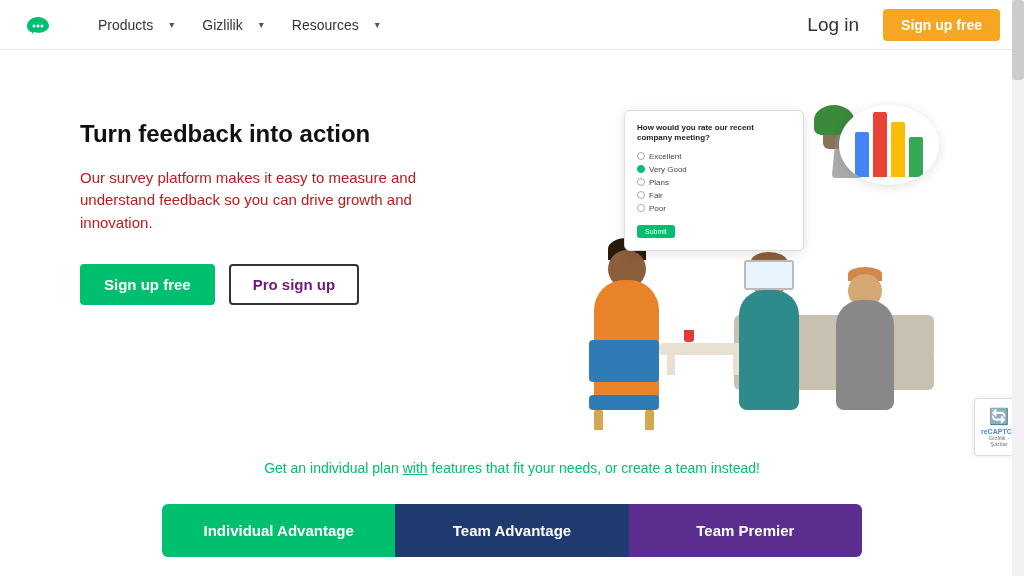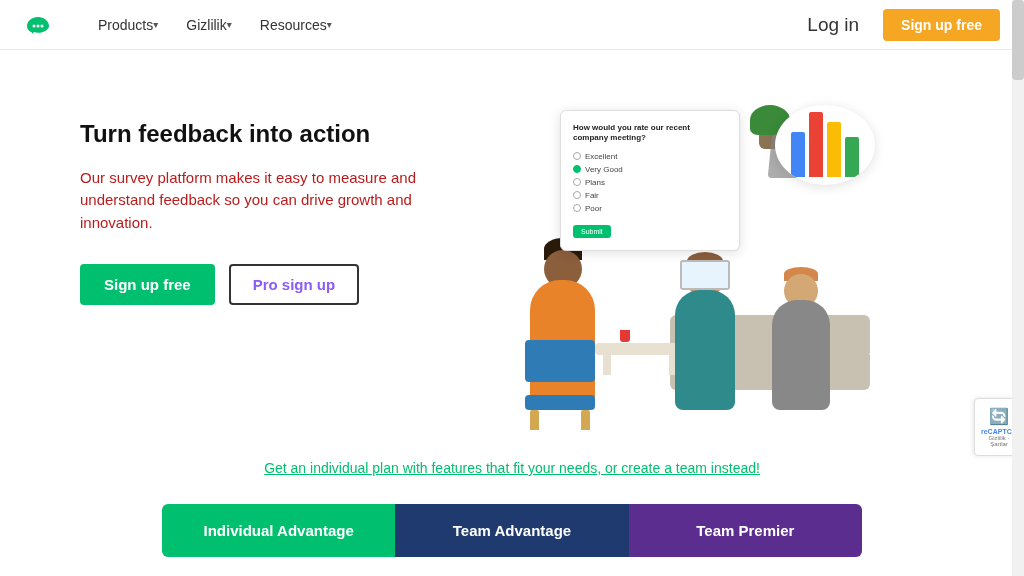--- a/index.html
+++ b/index.html
@@ -33,21 +33,21 @@
     }
     .navbar-nav {
       display: flex;
       align-items: center;
       gap: 0;
       flex: 1;
     }
     .nav-item {
       display: flex;
       align-items: center;
-      gap: 0;
+      gap: 16px;
       padding: 0 14px;
       height: 50px;
       font-size: 14px;
       color: #333;
       cursor: pointer;
       white-space: nowrap;
     }
     .nav-arrow {
       font-size: 10px;
       color: #555;
@@ -114,34 +114,34 @@
       color: #fff;
       border: none;
       border-radius: 4px;
       padding: 12px 24px;
       font-size: 15px;
       font-weight: 600;
       cursor: pointer;
     }
     .btn-outline {
       background: #fff;
-      color: #8b5cf6;
+      color: #701a75;
       border: 2px solid #333;
       border-radius: 4px;
       padding: 10px 22px;
       font-size: 15px;
       font-weight: 600;
       cursor: pointer;
     }
 
     
     .hero-image {
       flex: 1;
       display: flex;
-      justify-content: flex-start;
+      justify-content: flex-end;
       align-items: flex-start;
       position: relative;
       min-height: 300px;
     }
 
     
     .illustration-container {
       position: relative;
       width: 380px;
       height: 310px;
@@ -422,21 +422,20 @@
       color: #111;
       margin-bottom: 10px;
     }
     .plans-subtitle {
       font-size: 14px;
       color: #555;
       margin-bottom: 28px;
     }
     .plans-subtitle span {
       color: #00BF6F;
-      text-decoration: underline;
     }
     .plan-tabs {
       display: flex;
       justify-content: center;
       gap: 0;
       max-width: 700px;
       margin: 0 auto;
     }
     .plan-tab {
       flex: 1;

